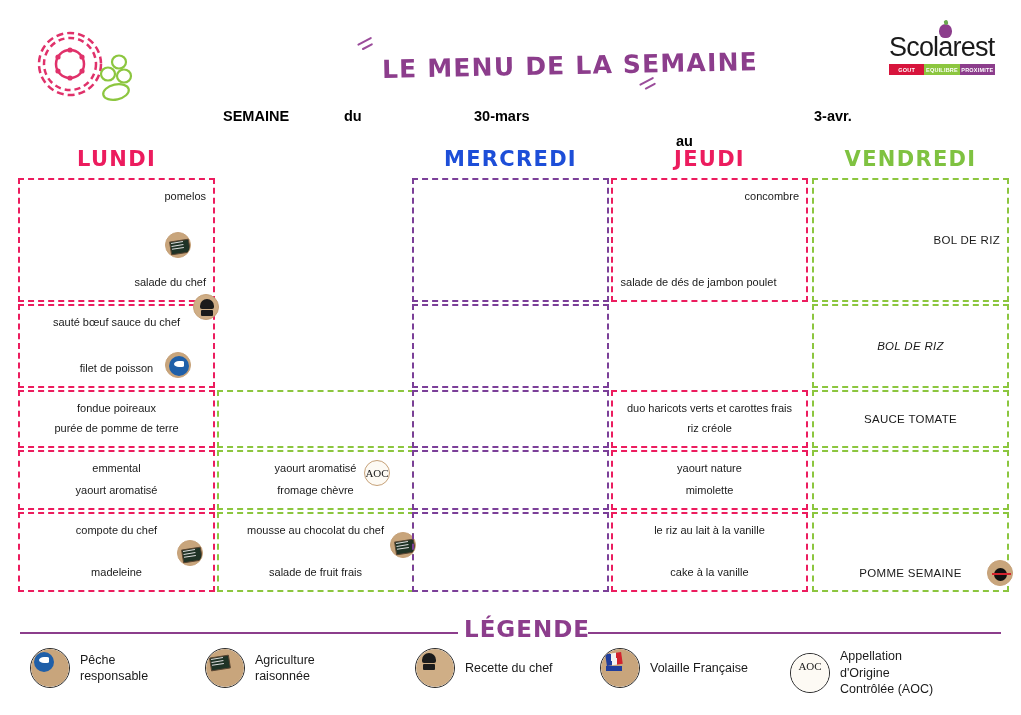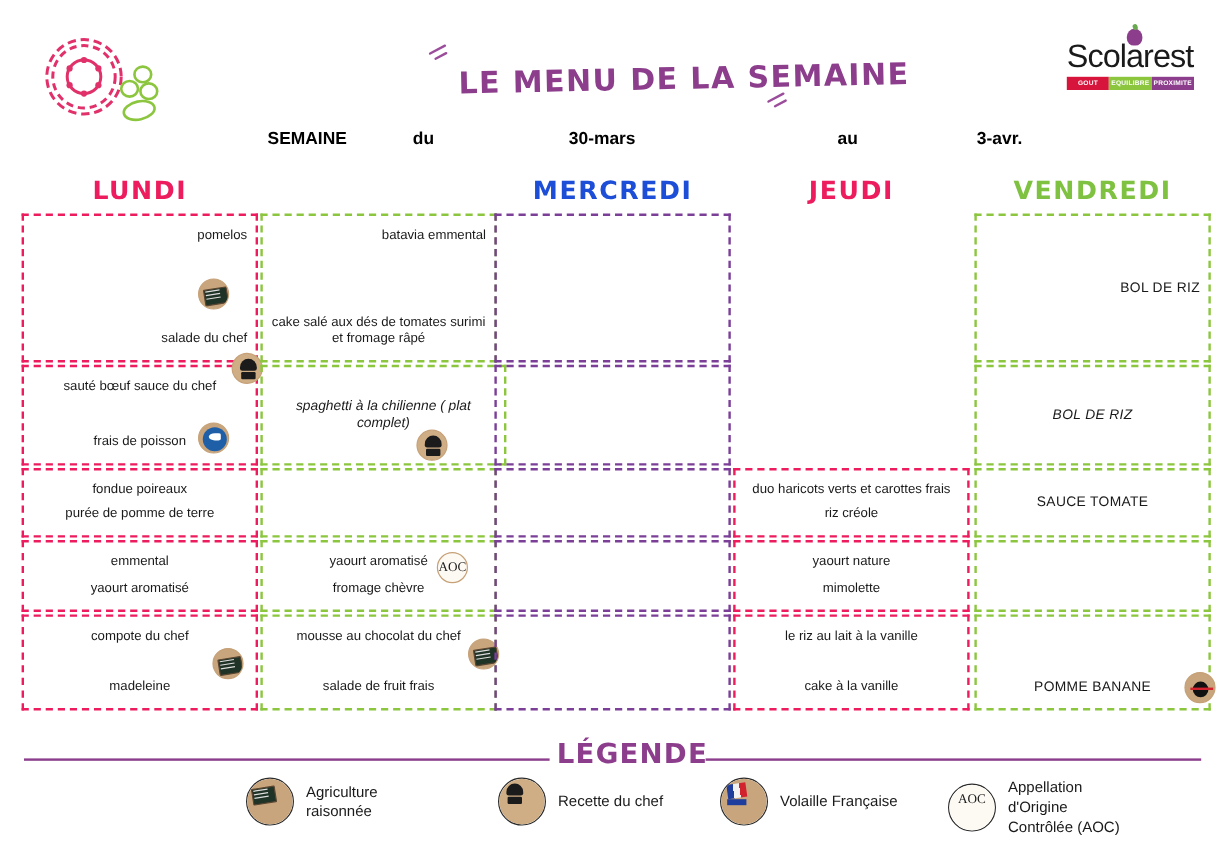--- a/index.html
+++ b/index.html
@@ -66,21 +66,21 @@
 
   
   .weekline {
     position:absolute; left:0; top:108px; width:1021px; height:26px;
     font-size:14.5px; font-weight:bold; color:#000;
   }
   .weekline span { position:absolute; white-space:nowrap; }
   .wl-semaine { left:223px; }
   .wl-du      { left:344px; }
   .wl-from    { left:474px; }
-  .wl-au      { left:698px; }
+  .wl-au      { left:676px;margin-top:25px; }
   .wl-to      { left:814px; }
 
   
   .grid { position:absolute; left:0; top:144px; width:1021px; height:478px; }
   .col { position:absolute; top:0; width:197px; height:478px; }
   .col.c0 { left: 18px;  }
   .col.c1 { left: 217px; }
   .col.c2 { left: 412px; }
   .col.c3 { left: 611px; }
   .col.c4 { left: 812px; }
@@ -275,47 +275,39 @@
   <div class="grid" id="grid">
       <div class="col c0">
         <div class="dayname d-pink">LUNDI</div>
         <div class="cell r0 b-pink">
           <div class="dish top">pomelos</div>
           <div class="dish bottom">salade du chef</div>
           <div class="badge badge-wood" style="right: 22px; top: 52px;"></div>
         </div>
         <div class="cell r1 b-pink">
           <div class="dish top">sauté bœuf sauce du chef</div>
-          <div class="dish bottom">frais de poisson</div>
+          <div class="dish bottom">filet de poisson</div>
           <div class="badge badge-chef" style="right: -6px; top: -12px;"></div>
           <div class="badge badge-fish" style="right: 22px; top: 46px;"></div>
         </div>
         <div class="cell r2 b-pink">
           <div class="dish top">fondue poireaux</div>
           <div class="dish bottom">purée de pomme de terre</div>
         </div>
         <div class="cell r3 b-pink">
           <div class="dish top">emmental</div>
           <div class="dish bottom">yaourt aromatisé</div>
         </div>
         <div class="cell r4 b-pink">
           <div class="dish top">compote du chef</div>
           <div class="dish bottom">madeleine</div>
           <div class="badge badge-wood" style="right: 10px; top: 26px;"></div>
         </div>
       </div>
       <div class="col c1">
-        <div class="cell r0 b-green">
-          <div class="dish top">batavia emmental</div>
-          <div class="dish bottom">cake salé aux dés de tomates surimi et fromage râpé</div>
-        </div>
-        <div class="cell r1 b-green">
-          <div class="dish mid ital">spaghetti à la chilienne ( plat complet)</div>
-          <div class="badge badge-chef" style="left: 128px; top: 52px;"></div>
-        </div>
         <div class="cell r2 b-green"></div>
         <div class="cell r3 b-green">
           <div class="dish top">yaourt aromatisé</div>
           <div class="dish bottom">fromage chèvre</div>
           <div class="badge badge-aoc" style="right: 22px; top: 8px;">
             <span>AOC</span>
           </div>
         </div>
         <div class="cell r4 b-green">
           <div class="dish top">mousse au chocolat du chef</div>
@@ -326,20 +318,24 @@
       <div class="col c2">
         <div class="dayname d-purple">MERCREDI</div>
         <div class="cell r0 b-purple"></div>
         <div class="cell r1 b-purple"></div>
         <div class="cell r2 b-purple"></div>
         <div class="cell r3 b-purple"></div>
         <div class="cell r4 b-purple"></div>
       </div>
       <div class="col c3">
         <div class="dayname d-pink">JEUDI</div>
+        <div class="cell r0 b-pink overflow">
+          <div class="dish top">concombre</div>
+          <div class="dish bottom">salade de dés de jambon poulet</div>
+        </div>
         <div class="cell r2 b-pink">
           <div class="dish top">duo haricots verts et carottes frais</div>
           <div class="dish bottom">riz créole</div>
         </div>
         <div class="cell r3 b-pink">
           <div class="dish top">yaourt nature</div>
           <div class="dish bottom">mimolette</div>
         </div>
         <div class="cell r4 b-pink">
           <div class="dish top">le riz au lait à la vanille</div>
@@ -352,30 +348,37 @@
           <div class="dish mid caps">BOL DE RIZ</div>
         </div>
         <div class="cell r1 b-green">
           <div class="dish mid ital caps">BOL DE RIZ</div>
         </div>
         <div class="cell r2 b-green">
           <div class="dish mid caps">SAUCE TOMATE</div>
         </div>
         <div class="cell r3 b-green"></div>
         <div class="cell r4 b-green">
-          <div class="dish bottom caps">POMME BANANE</div>
+          <div class="dish bottom caps">POMME SEMAINE</div>
           <div class="badge badge-banana" style="right: -6px; top: 46px;"></div>
         </div>
       </div>
     </div>
 
   <div class="legend">
     <div class="legend-rule"></div>
     <div class="legend-title">LÉGENDE</div>
     <div class="legend-items" id="legend-items">
+        <div class="legend-item li0">
+          <div class="legend-badge">
+            <div class="badge badge-fish" style="position: absolute; left: 0px; top: 0px; width: 38px; height: 38px; border: none;"></div>
+          </div>
+          <div class="legend-label">Pêche
+responsable</div>
+        </div>
         <div class="legend-item li1">
           <div class="legend-badge">
             <div class="badge badge-wood" style="position: absolute; left: 0px; top: 0px; width: 38px; height: 38px; border: none;"></div>
           </div>
           <div class="legend-label">Agriculture
 raisonnée</div>
         </div>
         <div class="legend-item li2">
           <div class="legend-badge">
             <div class="badge badge-chef" style="position: absolute; left: 0px; top: 0px; width: 38px; height: 38px; border: none;"></div>

